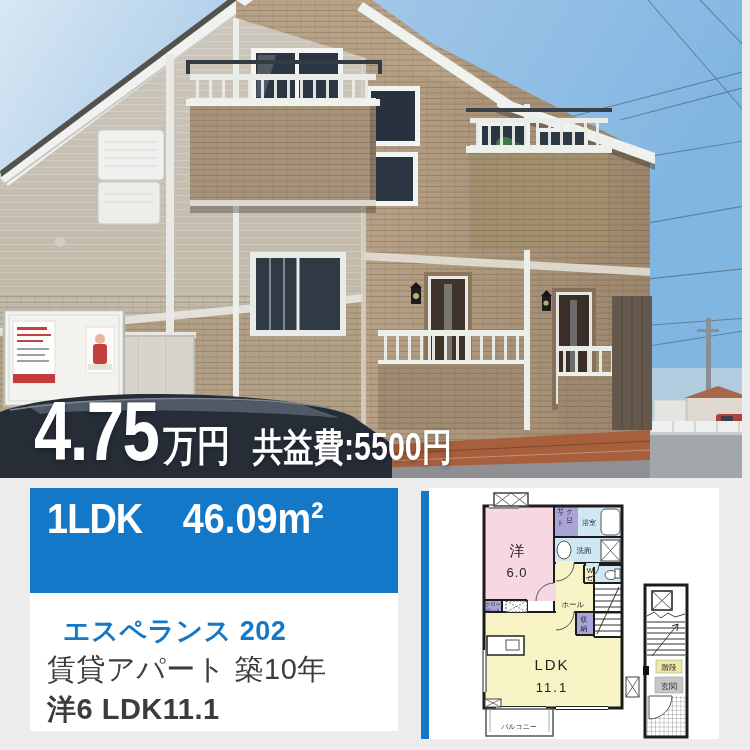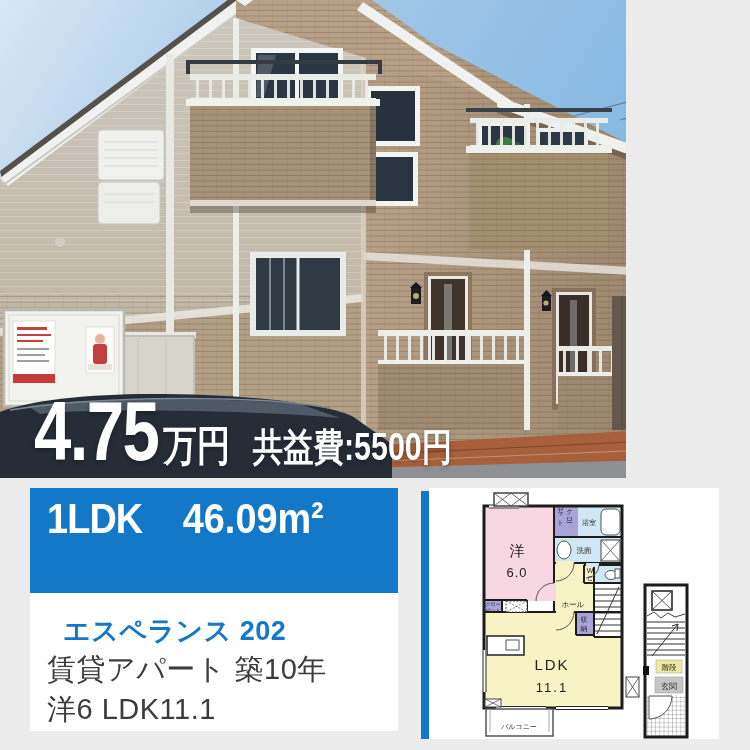--- a/index.html
+++ b/index.html
@@ -1,38 +1,38 @@
 <!DOCTYPE html>
 <html><head>
 <meta charset="utf-8">
 <style>
   html,body{margin:0;padding:0;background:#ececec;}
   .canvas{position:relative;width:750px;height:750px;background:#ececec;overflow:hidden;
           font-family:"Liberation Sans","DejaVu Sans",sans-serif;}
   
-  .photo{position:absolute;left:0;top:0;width:626px;height:478px;overflow:hidden;background:#8fc0e6;}
+  .photo{position:absolute;left:0;top:0;width:742px;height:478px;overflow:hidden;background:#8fc0e6;}
   .photo svg{display:block;}
   .price-overlay{position:absolute;left:34px;bottom:4px;display:flex;align-items:baseline;
           color:#fff;white-space:nowrap;transform:scaleX(.8);transform-origin:left bottom;
           text-shadow:0 2px 6px rgba(0,0,0,.28);}
   .price-value{font-size:84px;font-weight:bold;line-height:1;letter-spacing:-2px;}
   .price-unit{font-size:42px;font-weight:bold;margin-left:6px;}
   .common-fee{font-size:38px;font-weight:bold;margin-left:28px;}
   
   .info-card{position:absolute;left:30px;top:488px;width:368px;height:243px;background:#ffffff;}
   .banner{position:absolute;left:0;top:0;width:368px;height:105px;background:#1478c8;color:#fff;}
   .banner-line1{position:absolute;left:17px;top:6px;display:flex;align-items:baseline;
           font-weight:bold;font-size:43px;letter-spacing:-1px;white-space:nowrap;
           transform:scaleX(.88);transform-origin:left top;}
   .banner-area{margin-left:46px;letter-spacing:0;}
   .banner-line2{position:absolute;left:17px;top:60px;font-size:30px;font-weight:bold;letter-spacing:2px;}
   .card-body{position:absolute;left:0;top:105px;width:368px;height:138px;}
   .property-name{position:absolute;left:33px;top:20px;font-size:27px;font-weight:bold;color:#1478c8;letter-spacing:.5px;}
   .property-type{position:absolute;left:17px;top:57px;font-size:29px;font-weight:normal;color:#3c3c3c;letter-spacing:.5px;}
-  .property-rooms{position:absolute;left:17px;top:97px;font-size:29px;font-weight:normal;color:#3c3c3c;letter-spacing:.5px;}
+  .property-rooms{position:absolute;left:17px;top:97px;font-size:29px;font-weight:bold;color:#3c3c3c;letter-spacing:.5px;}
   
   .fp-divider{position:absolute;left:421px;top:491px;width:8px;height:248px;background:#1478c8;}
   .floorplan-panel{position:absolute;left:429px;top:488px;width:290px;height:251px;background:#ffffff;}
   .floorplan-panel svg{display:block;}
   .fp-text{font-family:"Liberation Sans","DejaVu Sans",sans-serif;fill:#222;}
 </style>
 </head>
 <body>
 
 <div class="canvas">

